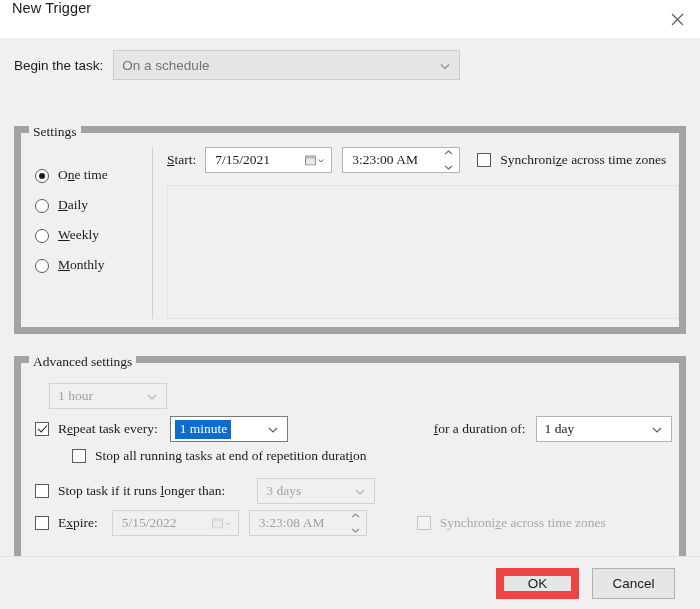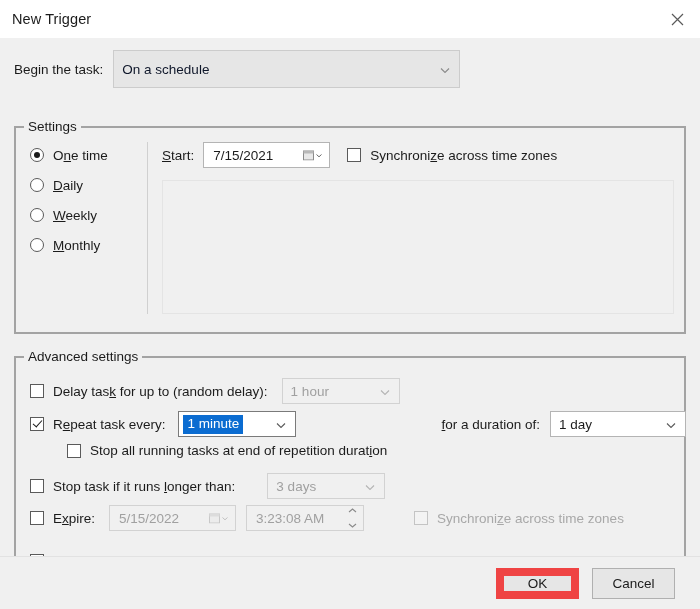--- a/index.html
+++ b/index.html
@@ -16,21 +16,21 @@
     overflow: hidden;
     position: relative;
     -webkit-font-smoothing: antialiased;
   }
 
   
   .titlebar {
     height: 38px;
     background: #ffffff;
     display: flex;
-    align-items: center;
+    align-items: flex-start;
     position: relative;
   }
   .titlebar-text {
     margin-left: 12px;
     font-size: 14.5px;
     color: #1b1b1b;
     letter-spacing: 0.1px;
   }
   .close-btn {
     position: absolute;
@@ -60,44 +60,45 @@
   }
   .label-begin {
     font-size: 13.5px;
     white-space: nowrap;
   }
   .combo {
     position: relative;
     box-sizing: border-box;
     background: #e6e6e6;
     border: 1px solid #cccccc;
-    height: 38px;
+    height: 30px;
     display: flex;
     align-items: center;
     padding-left: 8px;
     font-size: 13.5px;
-    color: #0f172a;
+    color: #737373;
     cursor: default;
   }
   .combo .chev {
     position: absolute;
     right: 9px;
     top: 50%;
     transform: translateY(-50%);
   }
   .combo-begin {
     width: 347px;
     margin-left: 10px;
   }
 
   
   .groupbox {
     position: absolute;
-    border: 2px solid #a3a3a3;
-    box-sizing: border-box;
+    border: 7px solid #a3a3a3;
+    box-sizing: border-box;
+    font-family: Liberation Serif, serif;
   }
   .groupbox > .legend {
     position: absolute;
     top: -9px;
     left: 8px;
     background: #f0f0f0;
     padding: 0 4px;
     font-size: 13.5px;
     color: #1b1b1b;
   }
@@ -116,21 +117,21 @@
 
   
   .radio-list {
     position: absolute;
     left: 14px;
     top: 20px;
     width: 110px;
   }
   .radio-row {
     display: flex;
-    align-items: flex-start;
+    align-items: flex-end;
     height: 30px;
     cursor: default;
   }
   .radio {
     width: 14px;
     height: 14px;
     border: 1px solid #5a5a5a;
     border-radius: 50%;
     box-sizing: border-box;
     background: #ffffff;
@@ -427,39 +428,46 @@
             <svg width="11" height="11" viewBox="0 0 11 11">
                 <rect x="0.5" y="1.5" width="10" height="9" fill="#e8e8e8" stroke="#8a8a8a" stroke-width="1"></rect>
                 <rect x="0.5" y="1.5" width="10" height="2.5" fill="#b8b8b8"></rect>
               </svg>
             <svg width="6" height="4" viewBox="0 0 6 4">
                 <path d="M0.5 1 L3 3.3 L5.5 1" stroke="#6a6a6a" stroke-width="1" fill="none"></path>
               </svg>
           </span>
         </div>
 
+        <div class="field time-field" style="margin-left:10px;">
+          <span class="val">3:23:00 AM</span>
+          <span class="spin">
+            <svg width="9" height="5" viewBox="0 0 9 5">
+                <path d="M1 4 L4.5 1 L8 4" stroke="#6a6a6a" stroke-width="1.1" fill="none"></path>
+              </svg>
+            <svg width="9" height="5" viewBox="0 0 9 5">
+                <path d="M1 1 L4.5 4 L8 1" stroke="#6a6a6a" stroke-width="1.1" fill="none"></path>
+              </svg>
+          </span>
+        </div>
 
         <div class="cb-row sync-row">
           <span class="cb"></span>
           <span class="cb-label">Synchroni<span class="u">z</span>e across time zones</span>
         </div>
       </div>
     </div>
 
     <div class="empty-panel"></div>
   </div>
 
   <div class="groupbox" id="advanced-group">
     <span class="legend">Advanced settings</span>
 
     <div class="adv-row" id="row-delay">
-      <div class="cb-row">
-        <span class="cb"></span>
-        <span class="adv-label">Delay tas<span class="u">k</span> for up to (random delay):</span>
-      </div>
       <div class="combo combo-sm" style="margin-left:14px;">
         <span>1 hour</span>
         <span class="chev">
           <svg width="10" height="6" viewBox="0 0 10 6">
               <path d="M1 1 L5 5 L9 1" stroke="#b4b4b4" stroke-width="1.1" fill="none"></path>
             </svg>
         </span>
       </div>
     </div>
 

